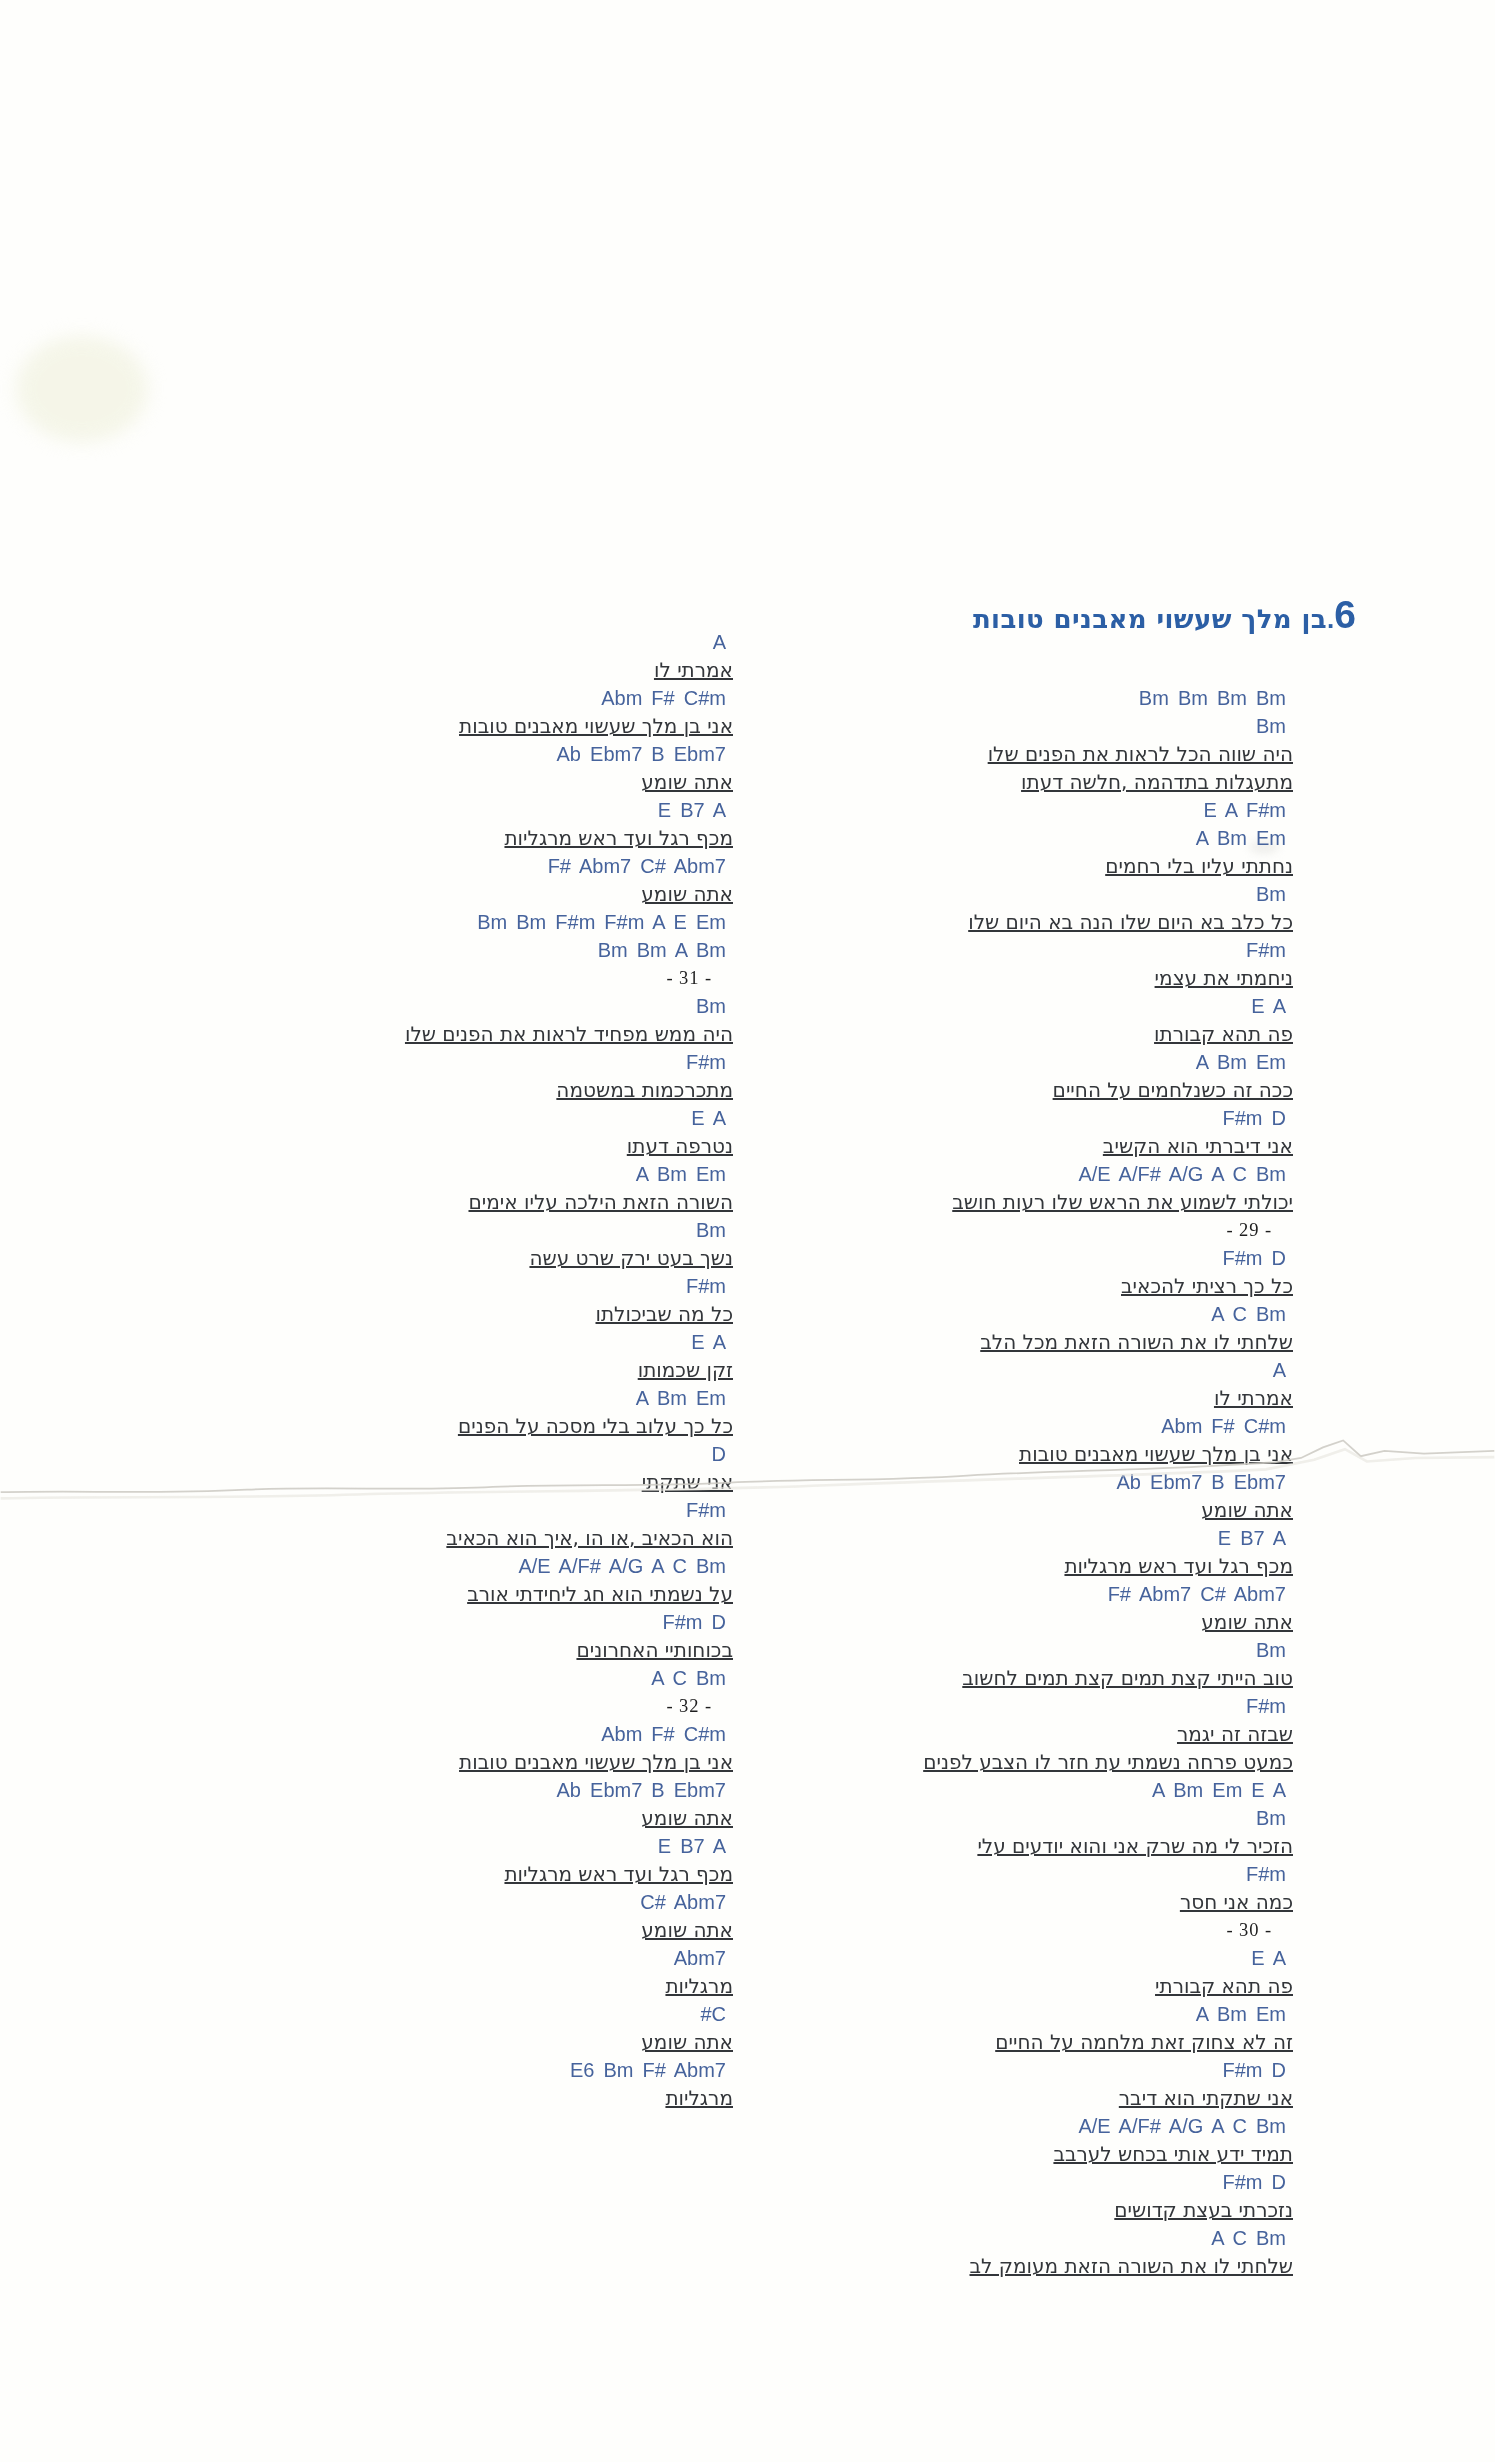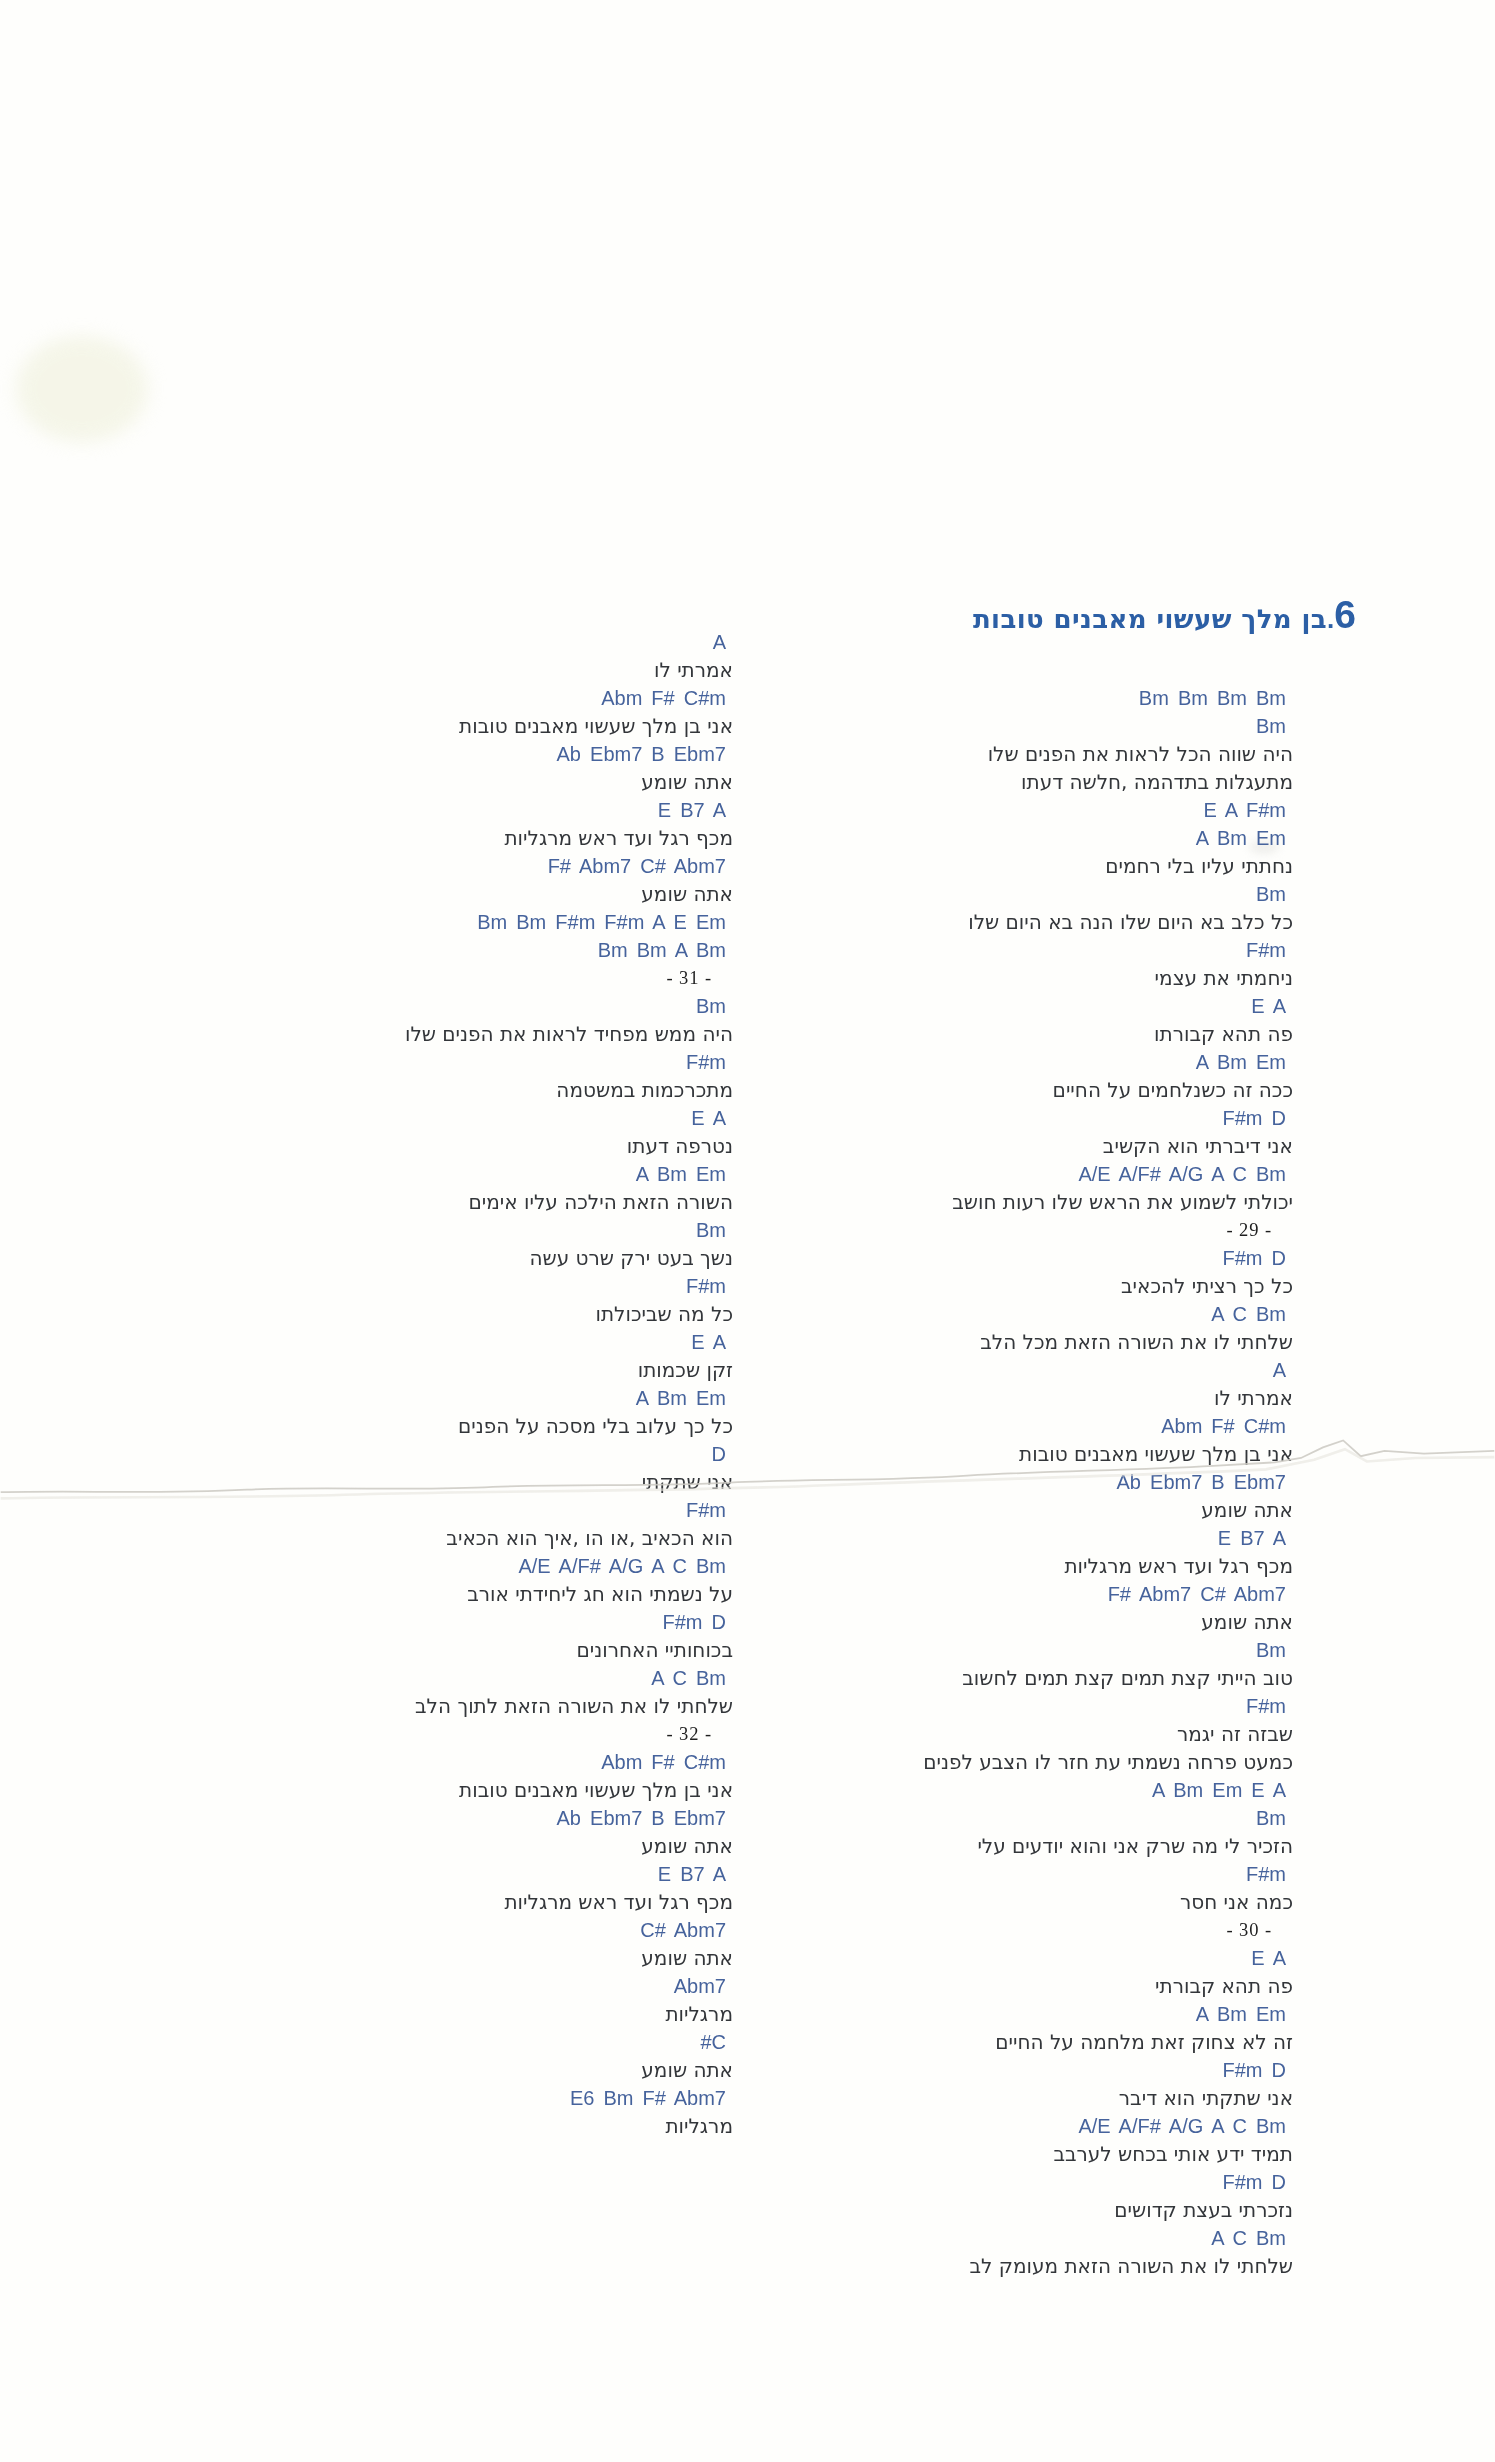--- a/index.html
+++ b/index.html
@@ -52,20 +52,21 @@
     font-family:"Liberation Sans",sans-serif;
     font-size:20px;
     color:#46639c;
     word-spacing:3.5px;
     padding-right:7px;
   }
   .lyric{
     font-family:"DejaVu Sans",sans-serif;
     font-size:20px;
     color:#33363a;
+    text-decoration:underline;
   }
   .pagenum{
     font-family:"Liberation Serif",serif;
     font-size:18.5px;
     color:#1e1e1e;
     padding-right:21px;
     letter-spacing:0.9px;
   }
   
   .tear-svg{position:absolute;left:0;top:1407px;}
@@ -183,21 +184,20 @@
       <div class="line lyric">כל כך עלוב בלי מסכה על הפנים</div>
       <div class="line chord">D</div>
       <div class="line lyric">אני שתקתי</div>
       <div class="line chord">F#m</div>
       <div class="line lyric">הוא הכאיב ,או הו ,איך הוא הכאיב</div>
       <div class="line chord">A/E A/F# A/G A C Bm</div>
       <div class="line lyric">על נשמתי הוא חג ליחידתי אורב</div>
       <div class="line chord">F#m D</div>
       <div class="line lyric">בכוחותיי האחרונים</div>
       <div class="line chord">A C Bm</div>
-      <div class="line lyric">שלחתי לו את השורה הזאת לתוך הלב</div>
       <div class="line pagenum">- 32 -</div>
       <div class="line chord">Abm F# C#m</div>
       <div class="line lyric">אני בן מלך שעשוי מאבנים טובות</div>
       <div class="line chord">Ab Ebm7 B Ebm7</div>
       <div class="line lyric">אתה שומע</div>
       <div class="line chord">E B7 A</div>
       <div class="line lyric">מכף רגל ועד ראש מרגליות</div>
       <div class="line chord">C# Abm7</div>
       <div class="line lyric">אתה שומע</div>
       <div class="line chord">Abm7</div>

